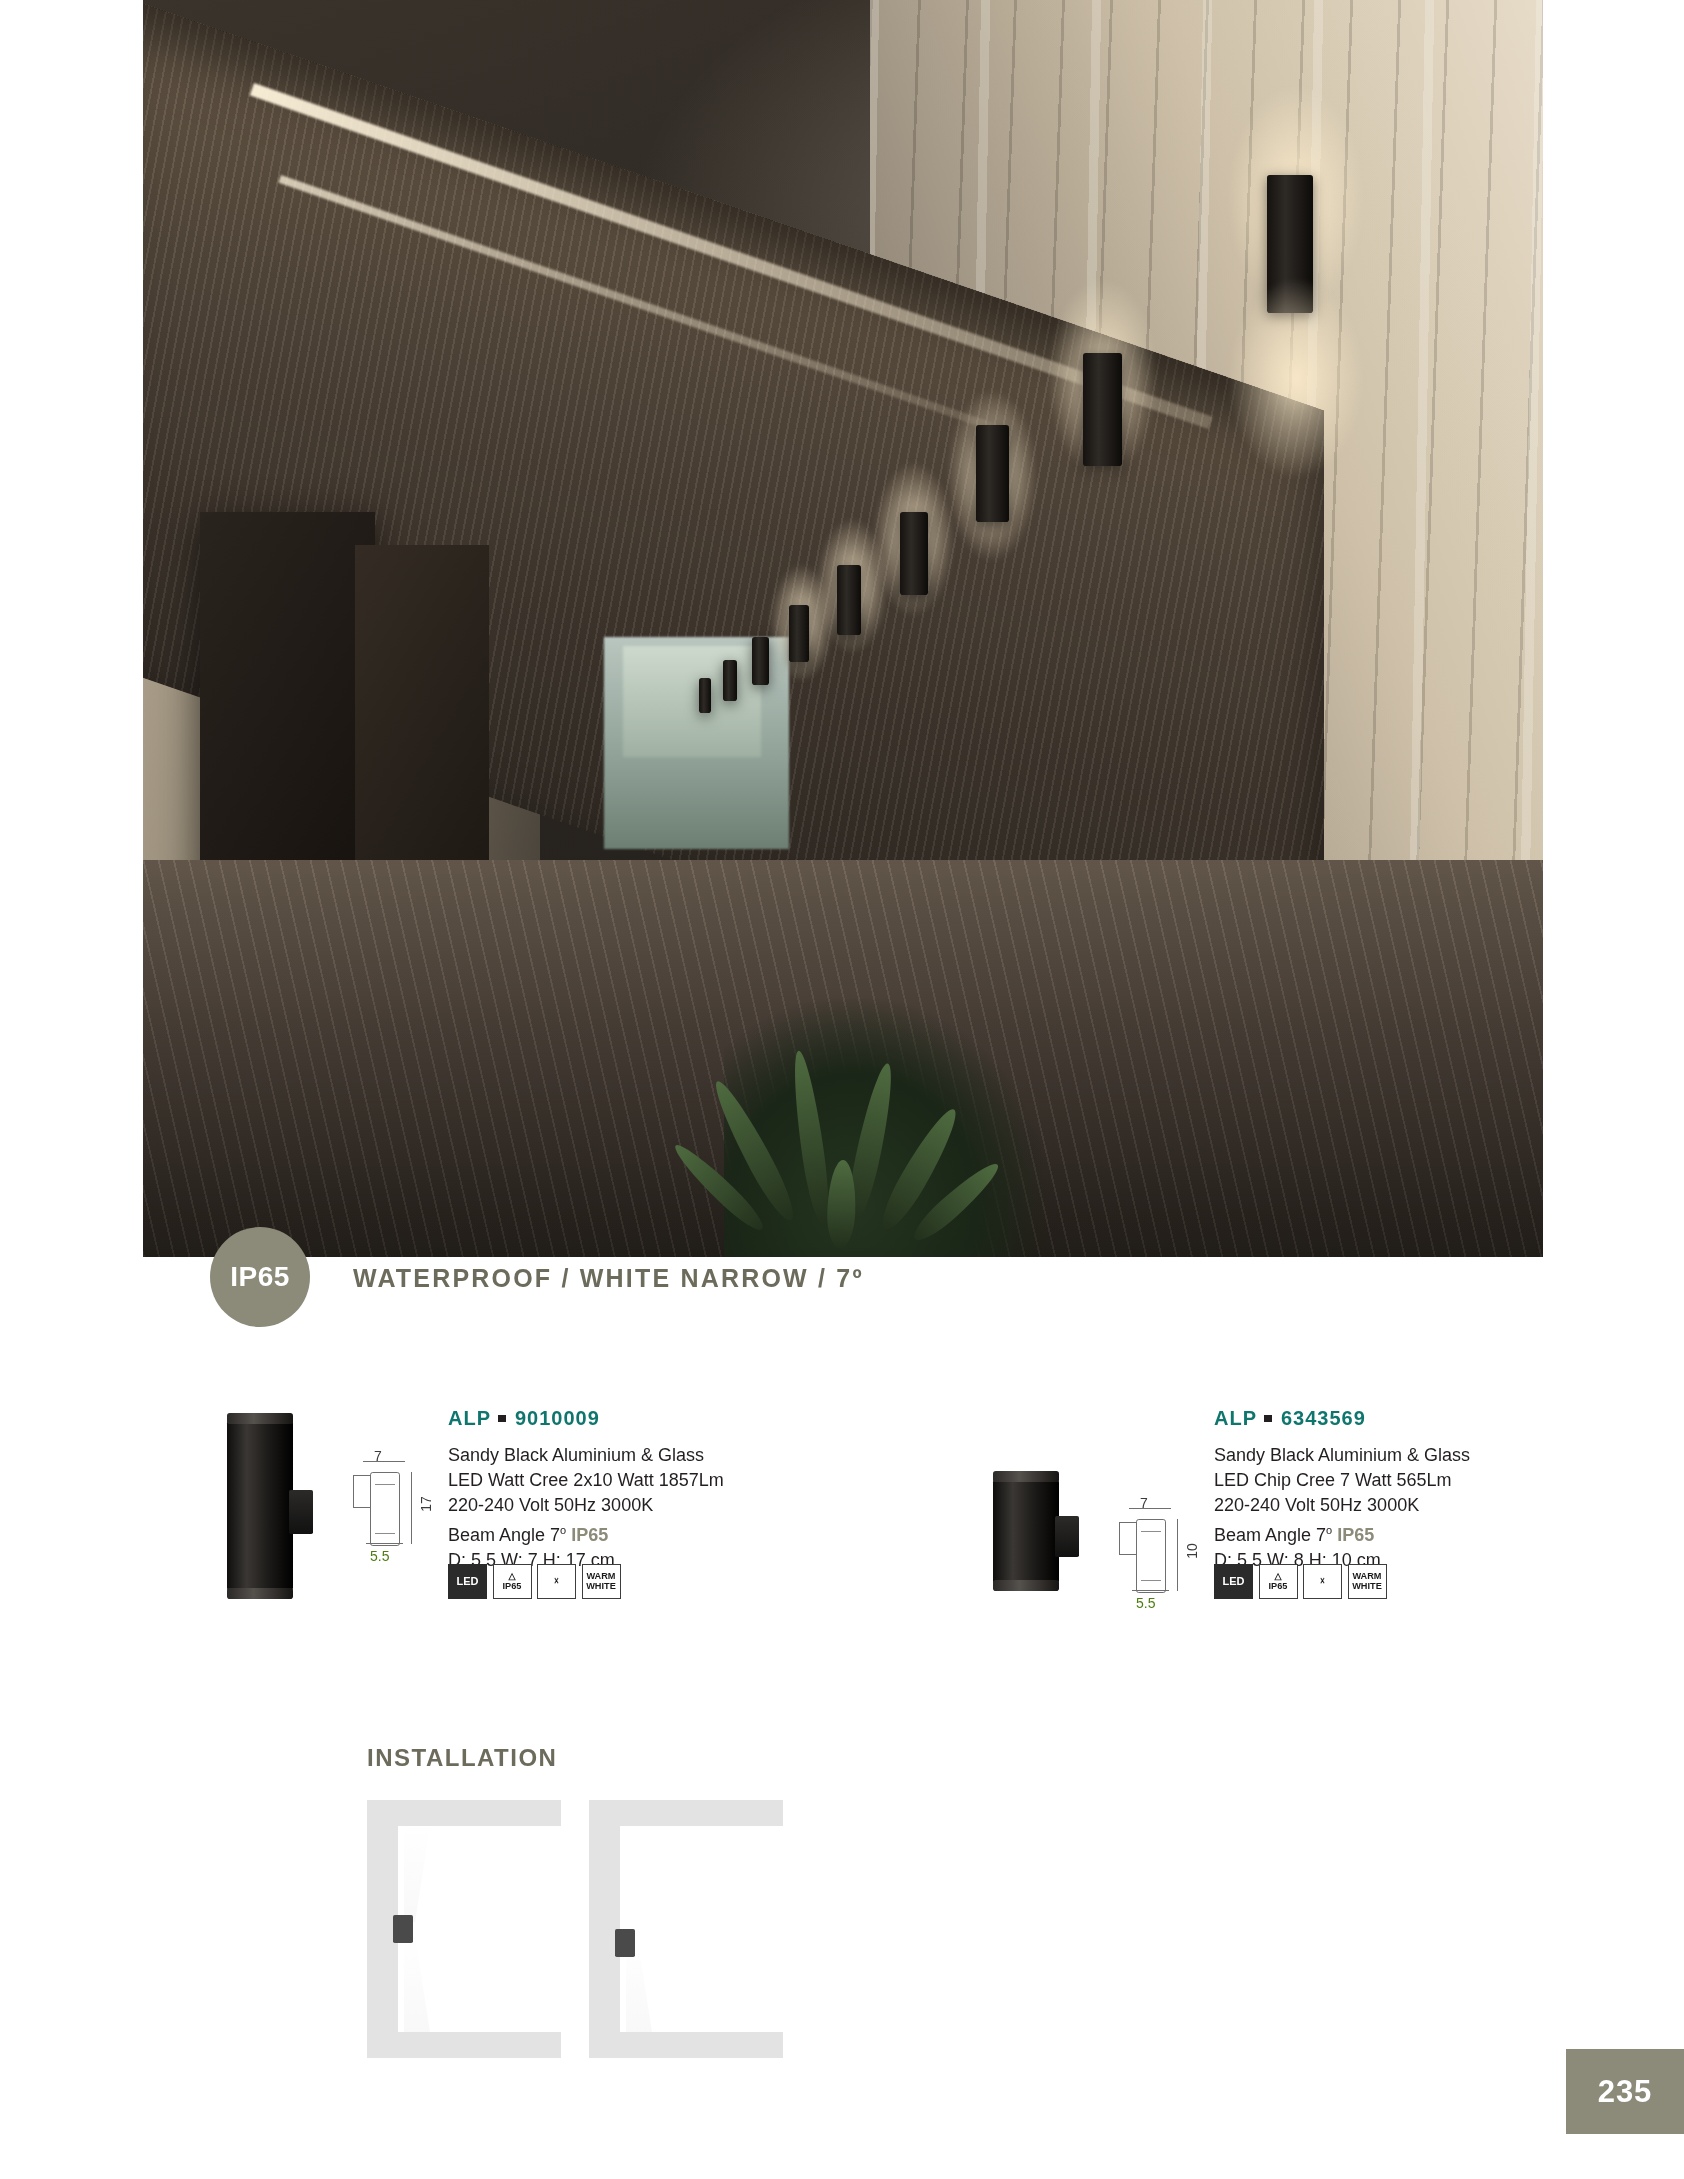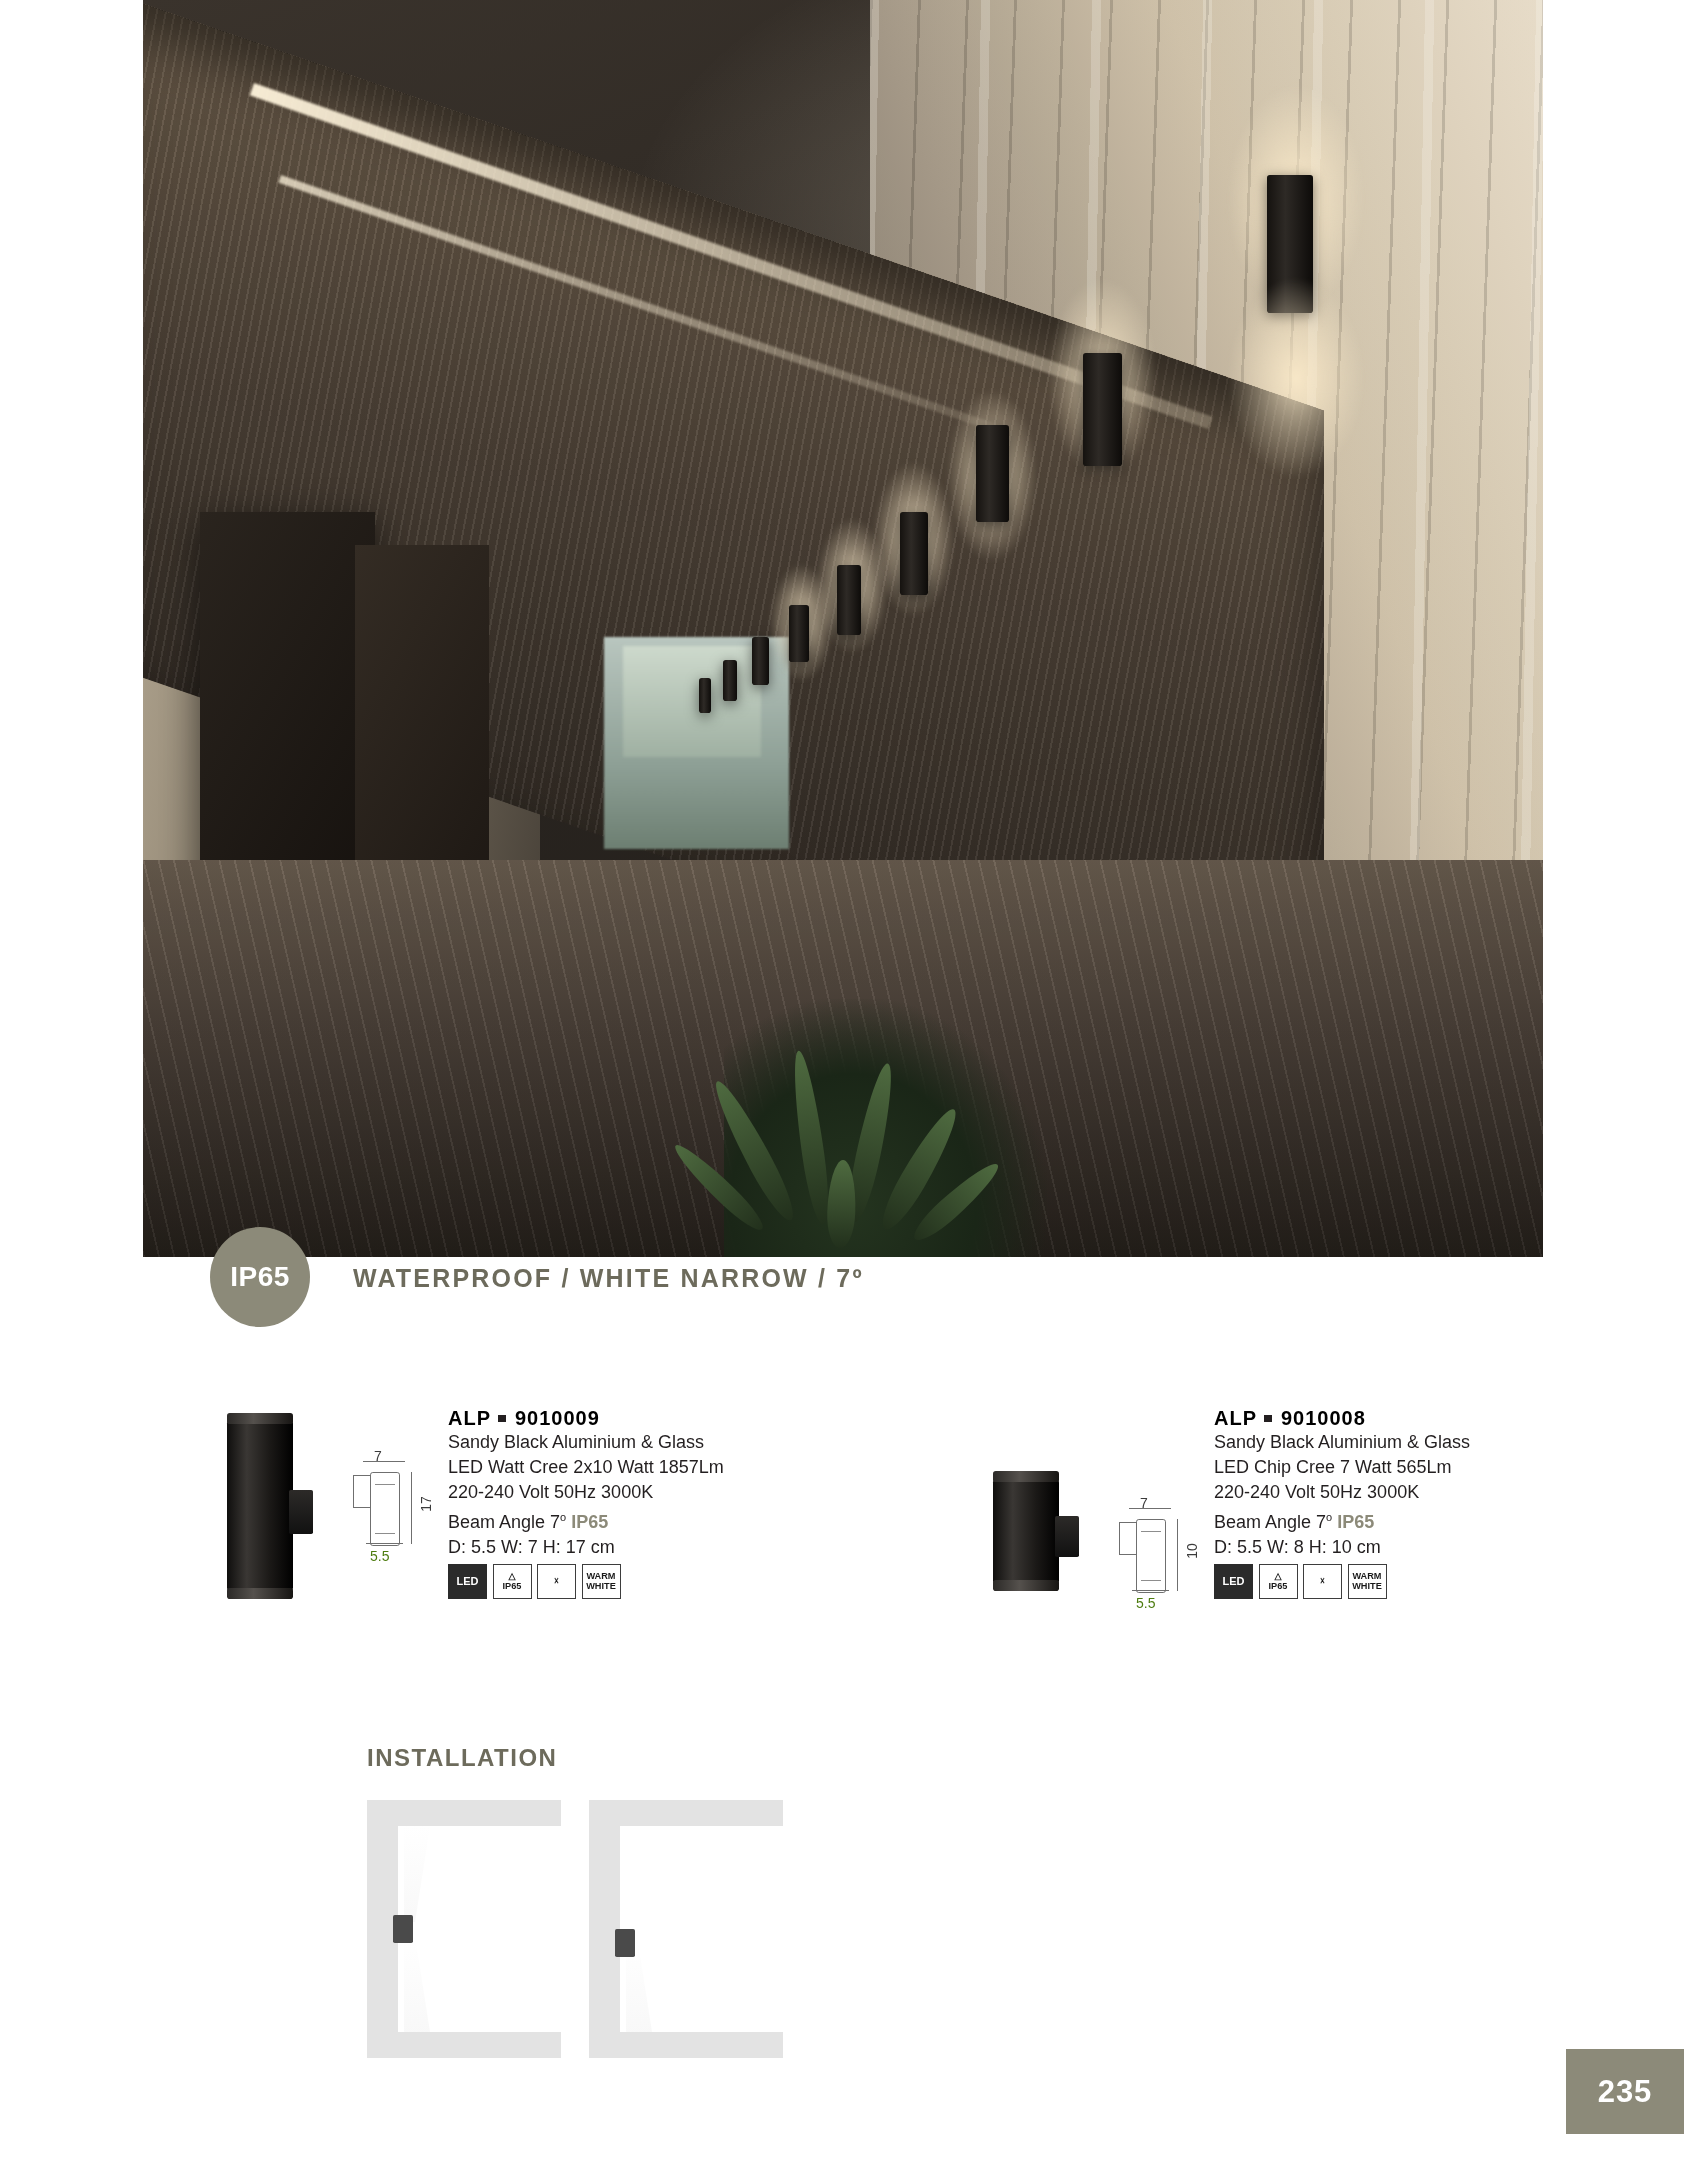--- a/index.html
+++ b/index.html
@@ -302,21 +302,22 @@
   
   .spec {
     position: absolute;
     top: 0;
     width: 397px;
   }
   .spec-title {
     font-size: 20px;
     font-weight: bold;
     letter-spacing: 1px;
-    color: #000000;
+    color: #0f766e;
+    margin-bottom: 13px;
     white-space: nowrap;
   }
   .spec-title .dot {
     display: inline-block;
     width: 7.4px; height: 7.4px;
     background: #231f20;
     margin: 0 9.2px 2.8px 7.4px;
     vertical-align: middle;
   }
   .spec-line {
@@ -538,21 +539,21 @@
     <div class="dim-plate"></div>
     <div class="dim-body"></div>
     <div class="dim-right-line"></div>
     <div class="dim-right-label">10</div>
     <div class="dim-bottom-line"></div>
     <div class="dim-bottom-label">5.5</div>
   </div>
 
   <div class="spec" style="left:240px; top:-33px;">
     <div class="spec-title">
-      <span>ALP</span><span class="dot"></span><span>9010008</span>
+      <span>ALP</span><span class="dot"></span><span>6343569</span>
     </div>
     <div class="spec-line">Sandy Black Aluminium &amp; Glass</div>
     <div class="spec-line">LED Chip Cree 7 Watt 565Lm</div>
     <div class="spec-line">220-240 Volt 50Hz 3000K</div>
     <div class="spec-line">
       <span>Beam Angle 7</span><sup>o</sup>
       <span class="ip">IP65</span>
     </div>
     <div class="spec-line">D: 5.5 W: 8 H: 10 cm</div>
     <div class="icons" style="left:0; top:157px;">

